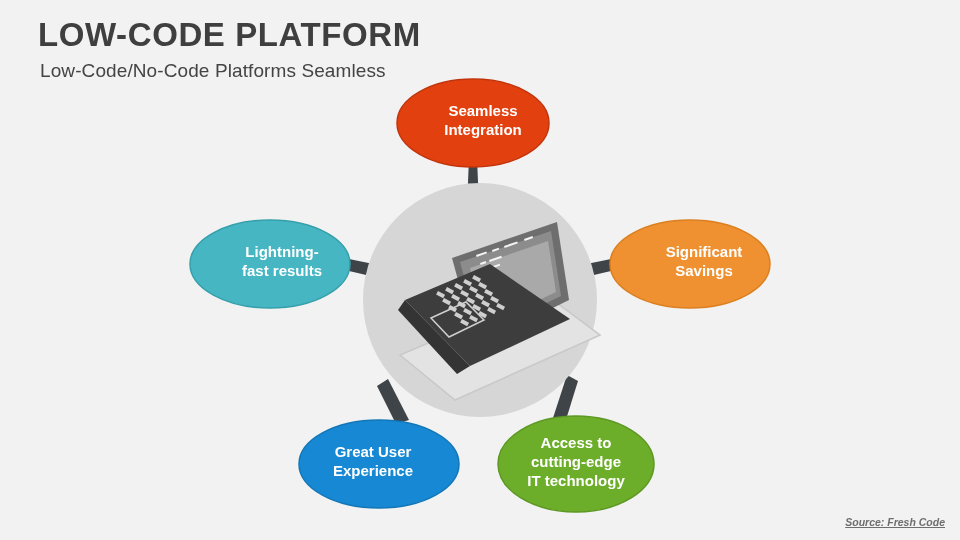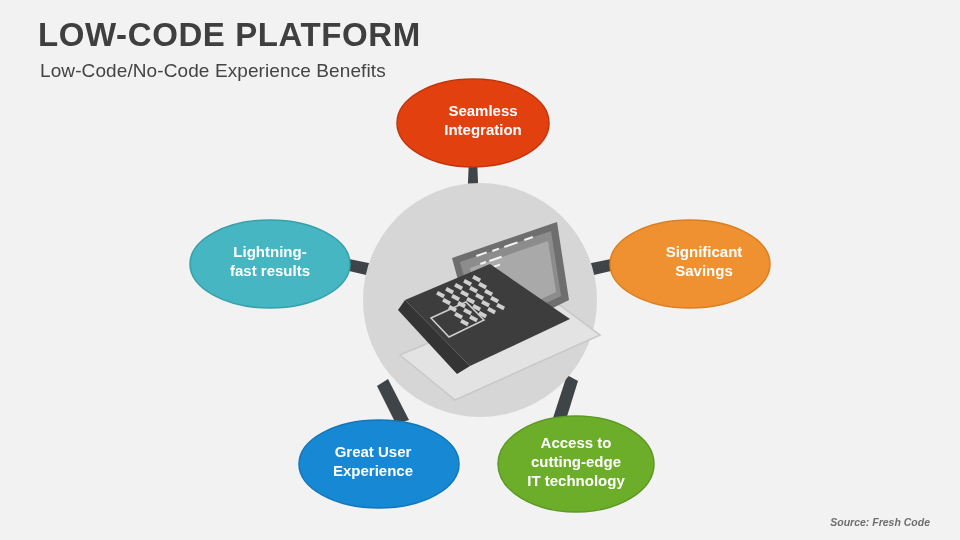--- a/index.html
+++ b/index.html
@@ -32,26 +32,27 @@
   .subtitle {
     position: absolute;
     left: 40px;
     top: 60px;
     font-size: 19px;
     color: #444444;
     letter-spacing: 0.1px;
   }
   .source {
     position: absolute;
-    right: 30px;
+    right: 15px;
     bottom: 12px;
     font-size: 10.5px;
     font-style: italic;
     font-weight: bold;
     color: #6e6e6e;
+    text-decoration: underline;
   }
   .diagram {
     position: absolute;
     left: 0;
     top: 0;
     width: 960px;
     height: 540px;
   }
   .node-label {
     position: absolute;
@@ -63,21 +64,21 @@
     pointer-events: none;
     white-space: pre-line;
   }
 </style>
 </head>
 <body>
 
 <div class="slide">
 
   <div class="title">LOW-CODE PLATFORM</div>
-  <div class="subtitle">Low-Code/No-Code Experience Benefits</div>
+  <div class="subtitle">Low-Code/No-Code Platforms Seamless</div>
 
   <svg class="diagram" viewBox="0 0 960 540">
 
     <g>
       <polygon points="469,158 477,158 479,206 467,206" fill="#3e4447"></polygon>
       <polygon points="349,259 349,271 392,281 393,268" fill="#3e4447"></polygon>
       <polygon points="611,259 611,271 568,281 567,268" fill="#3e4447"></polygon>
       <polygon points="396,424 409,420 388,379 377,386" fill="#3e4447"></polygon>
       <polygon points="552,421 564,426 578,381 567,375" fill="#3e4447"></polygon>
     </g>
@@ -147,21 +148,21 @@
       <ellipse cx="473" cy="123" rx="76" ry="44" fill="#e2400f" stroke="#c2350c" stroke-width="1.5"></ellipse>
       <ellipse cx="270" cy="264" rx="80" ry="44" fill="#45b6c2" stroke="#35a0ab" stroke-width="1.5"></ellipse>
       <ellipse cx="690" cy="264" rx="80" ry="44" fill="#ef9130" stroke="#dc7f20" stroke-width="1.5"></ellipse>
       <ellipse cx="379" cy="464" rx="80" ry="44" fill="#1789d4" stroke="#1276b8" stroke-width="1.5"></ellipse>
       <ellipse cx="576" cy="464" rx="78" ry="48" fill="#6cae2a" stroke="#5d9824" stroke-width="1.5"></ellipse>
     </g>
   </svg>
 
   <div class="node-label" style="left:397px; top:101px; width:172px;">Seamless
 Integration</div>
-  <div class="node-label" style="left:190px; top:242px; width:160px;">Lightning-
+  <div class="node-label" style="left:190px; top:242px; width:160px;padding-left:12px;">Lightning-
 fast results</div>
   <div class="node-label" style="left:610px; top:242px; width:188px;">Significant
 Savings</div>
   <div class="node-label" style="left:299px; top:442px; width:148px;">Great User
 Experience</div>
   <div class="node-label" style="left:498px; top:433px; width:156px;">Access to
 cutting-edge
 IT technology</div>
 
   <div class="source">Source: Fresh Code</div>

